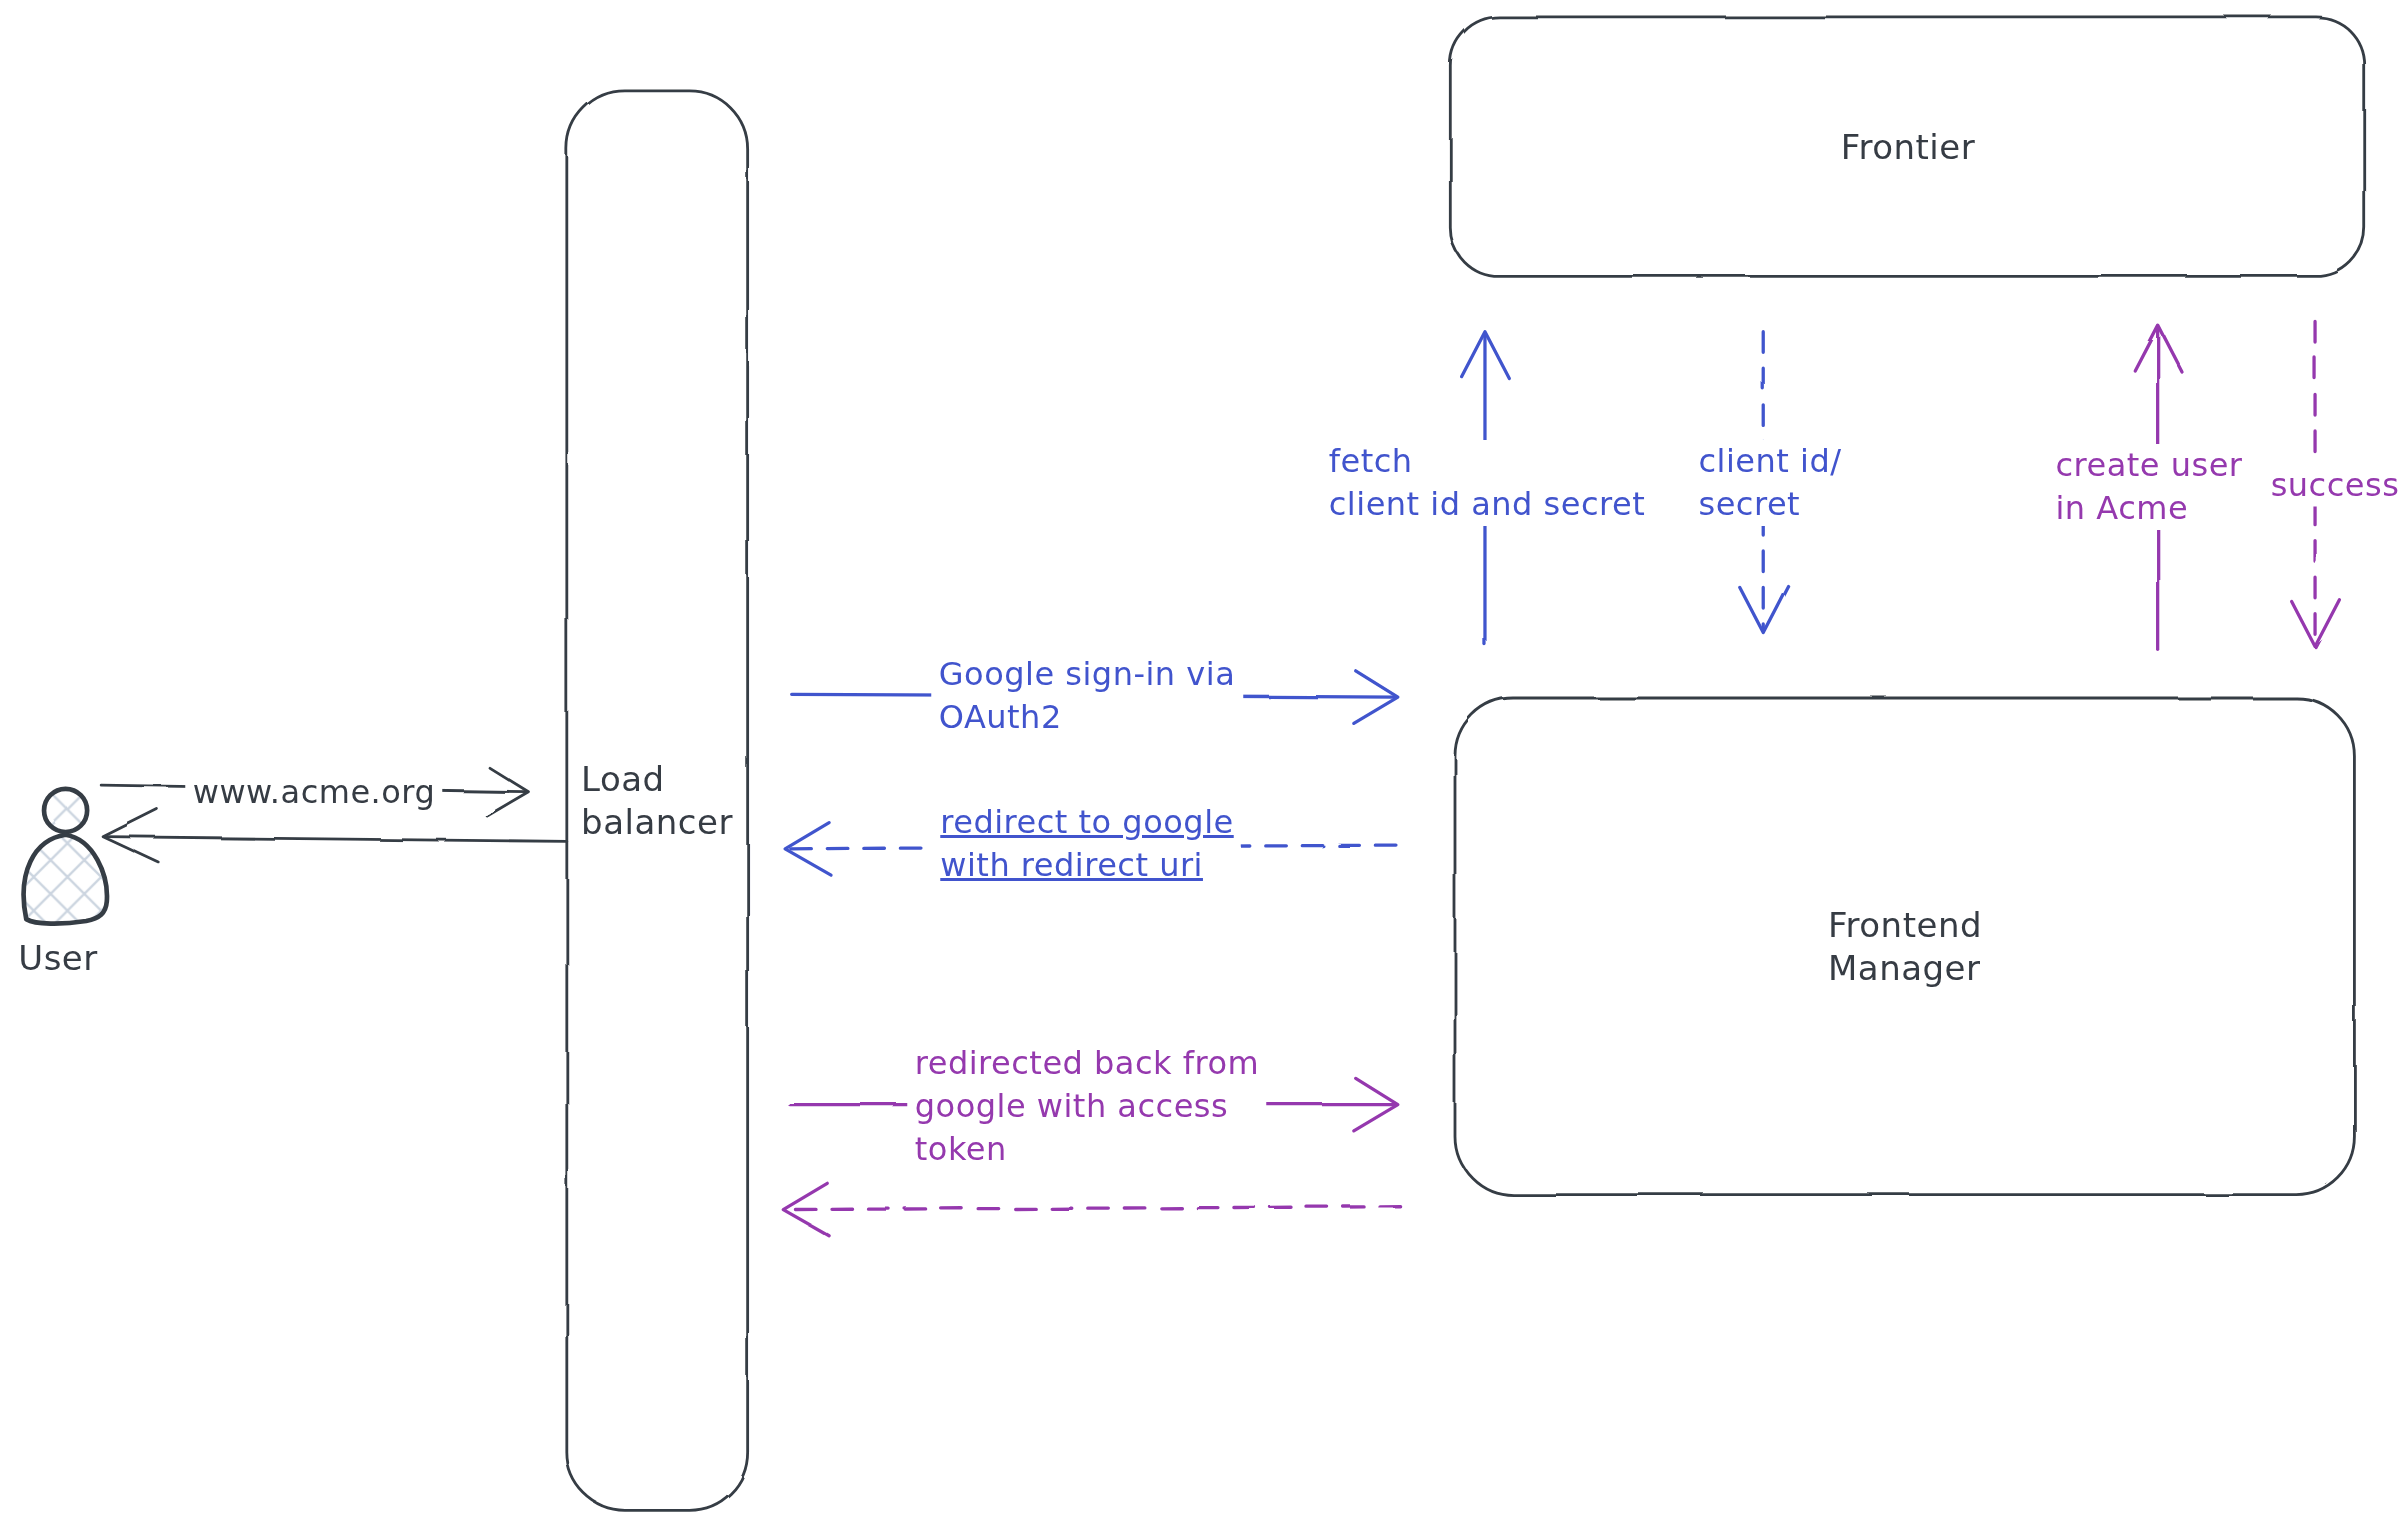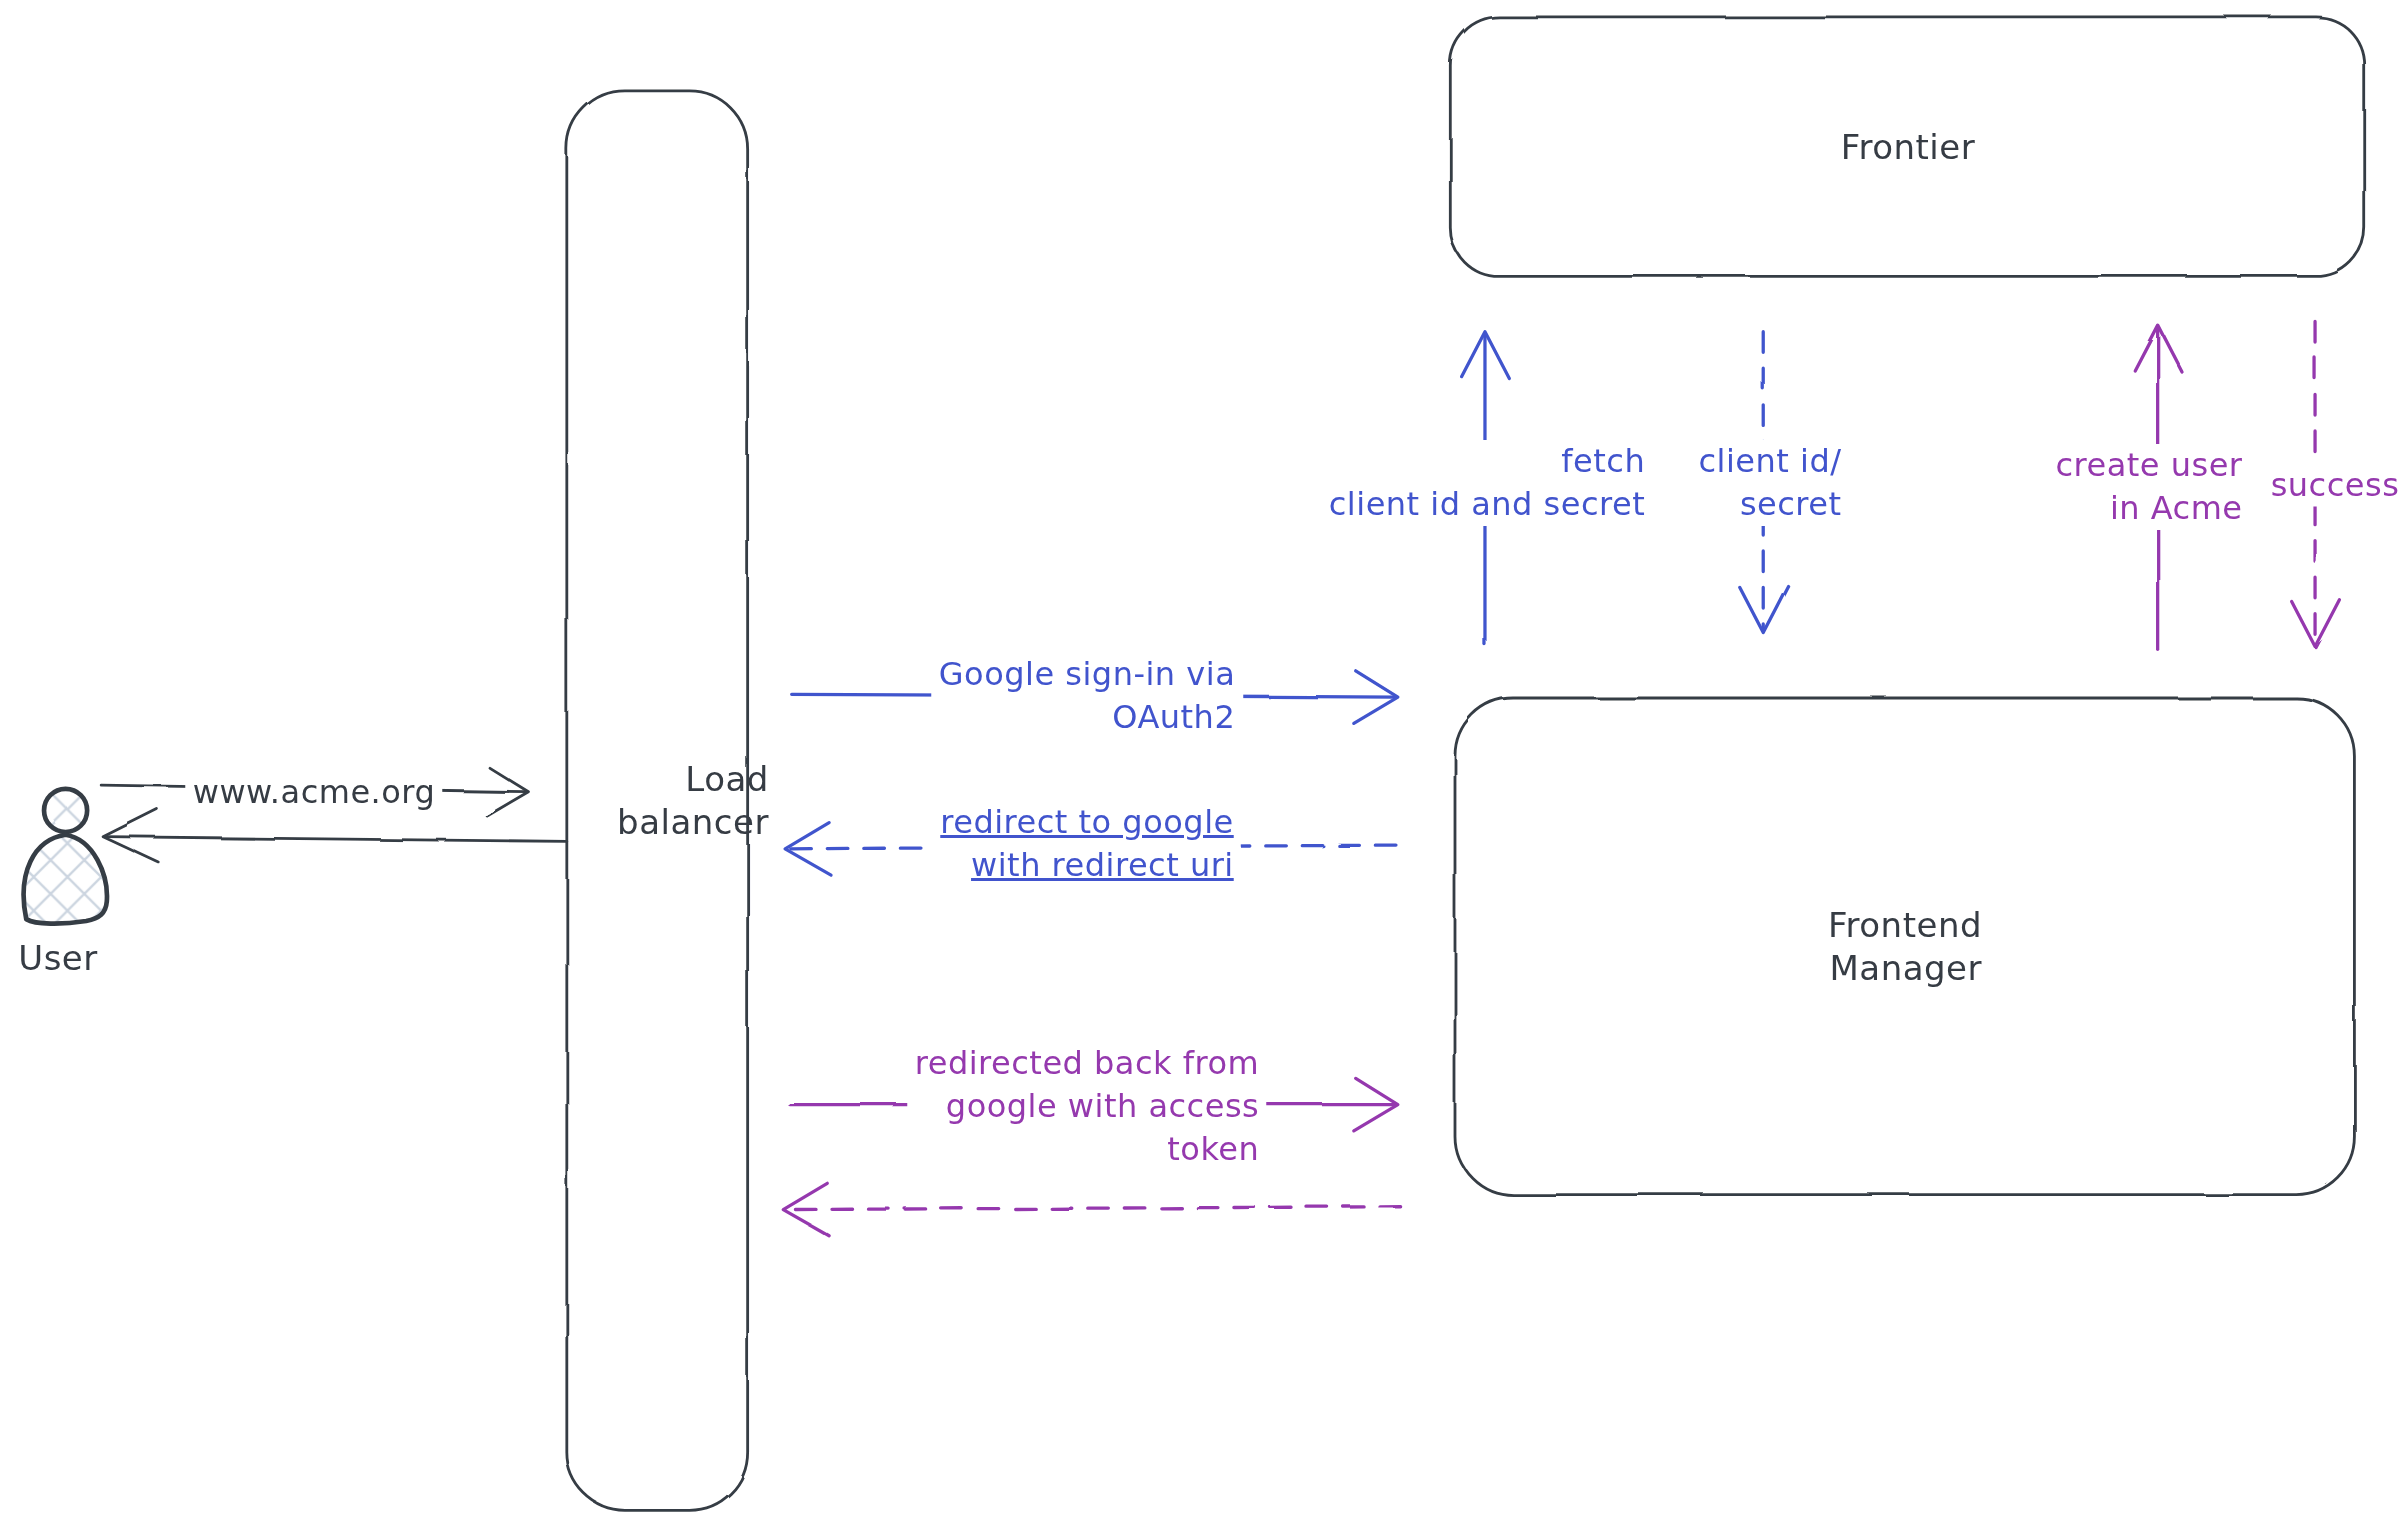--- a/index.html
+++ b/index.html
@@ -7,21 +7,21 @@
     position:relative;
     width:2405px;height:1530px;
     background:var(--bg,#fff);
     font-family:"DejaVu Sans", sans-serif;
     overflow:hidden;
   }
   .canvas svg.scene{position:absolute;left:0;top:0;}
   .lbl{
     position:absolute;
     transform:translate(-50%,-50%);
-    text-align:right;
+    text-align:left;
     white-space:pre-line;
     font-size:32px;
     line-height:43px;
     letter-spacing:0.5px;
     pointer-events:none;
   }
   .lbl.bg{background:#fff;padding:0 7.5px;}
   .c-dark{color:var(--c-dark);}
   .c-blue{color:var(--c-blue);}
   .c-purple{color:var(--c-purple);}
@@ -80,21 +80,21 @@
       <path d="M 2303,693 L 2303,349" stroke="var(--c-purple)" stroke-width="3.5"></path>
       <path d="M 2278,395 L 2303,347 L 2329,397" stroke="var(--c-purple)" stroke-width="3.5"></path>
 
       <path d="M 2471,343 L 2471,687" stroke="var(--c-purple)" stroke-width="3.5" stroke-dasharray="22 17"></path>
       <path d="M 2446,642 L 2471,690 L 2497,640" stroke="var(--c-purple)" stroke-width="3.5"></path>
     </g>
   </svg>
 
   <div class="lbl c-dark title" style="left:58px;top:958px;">User</div>
 
-  <div class="lbl c-dark title" style="left:657px;top:801px;margin-left:36px;">Load
+  <div class="lbl c-dark title" style="left:657px;top:801px;">Load
 balancer</div>
 
   <div class="lbl c-dark title" style="left:1908px;top:147px;">Frontier</div>
 
   <div class="lbl c-dark title" style="left:1905px;top:947px;">Frontend
 Manager</div>
 
   <div class="lbl c-dark bg" style="left:314px;top:792px;">www.acme.org</div>
 
   <div class="lbl c-blue bg" style="left:1087px;top:696px;">Google sign-in via

